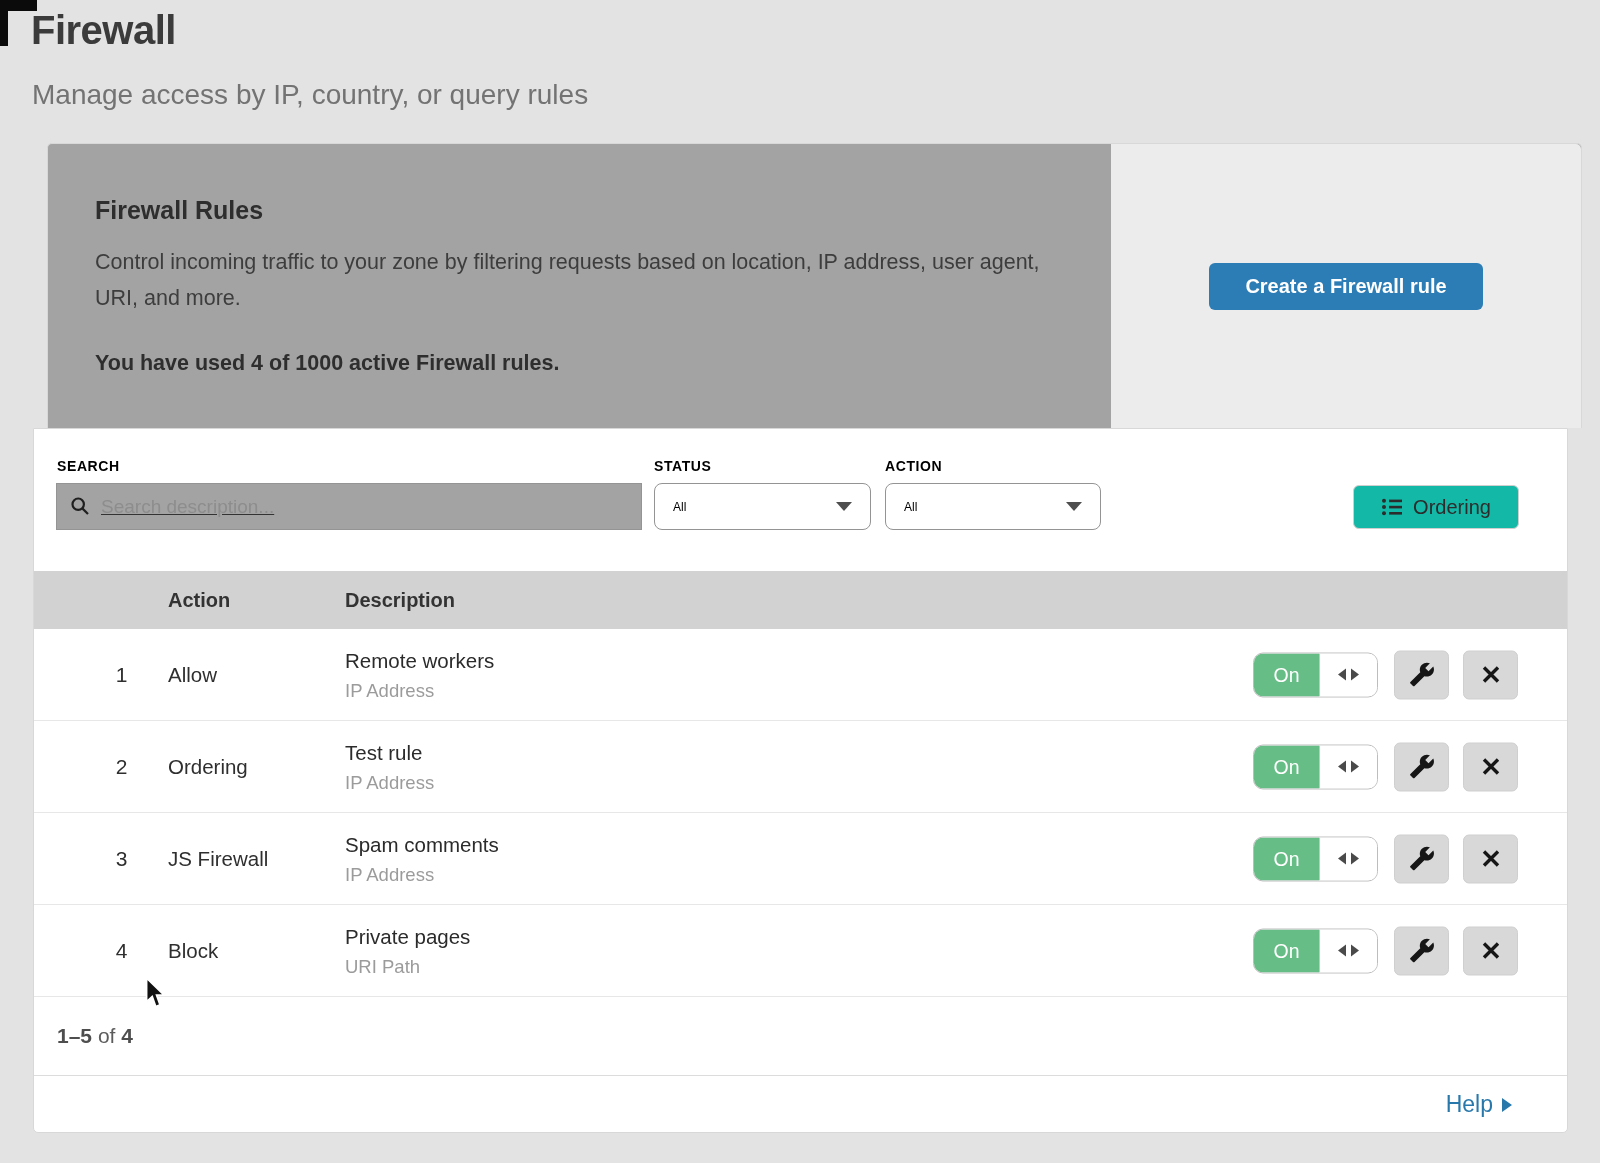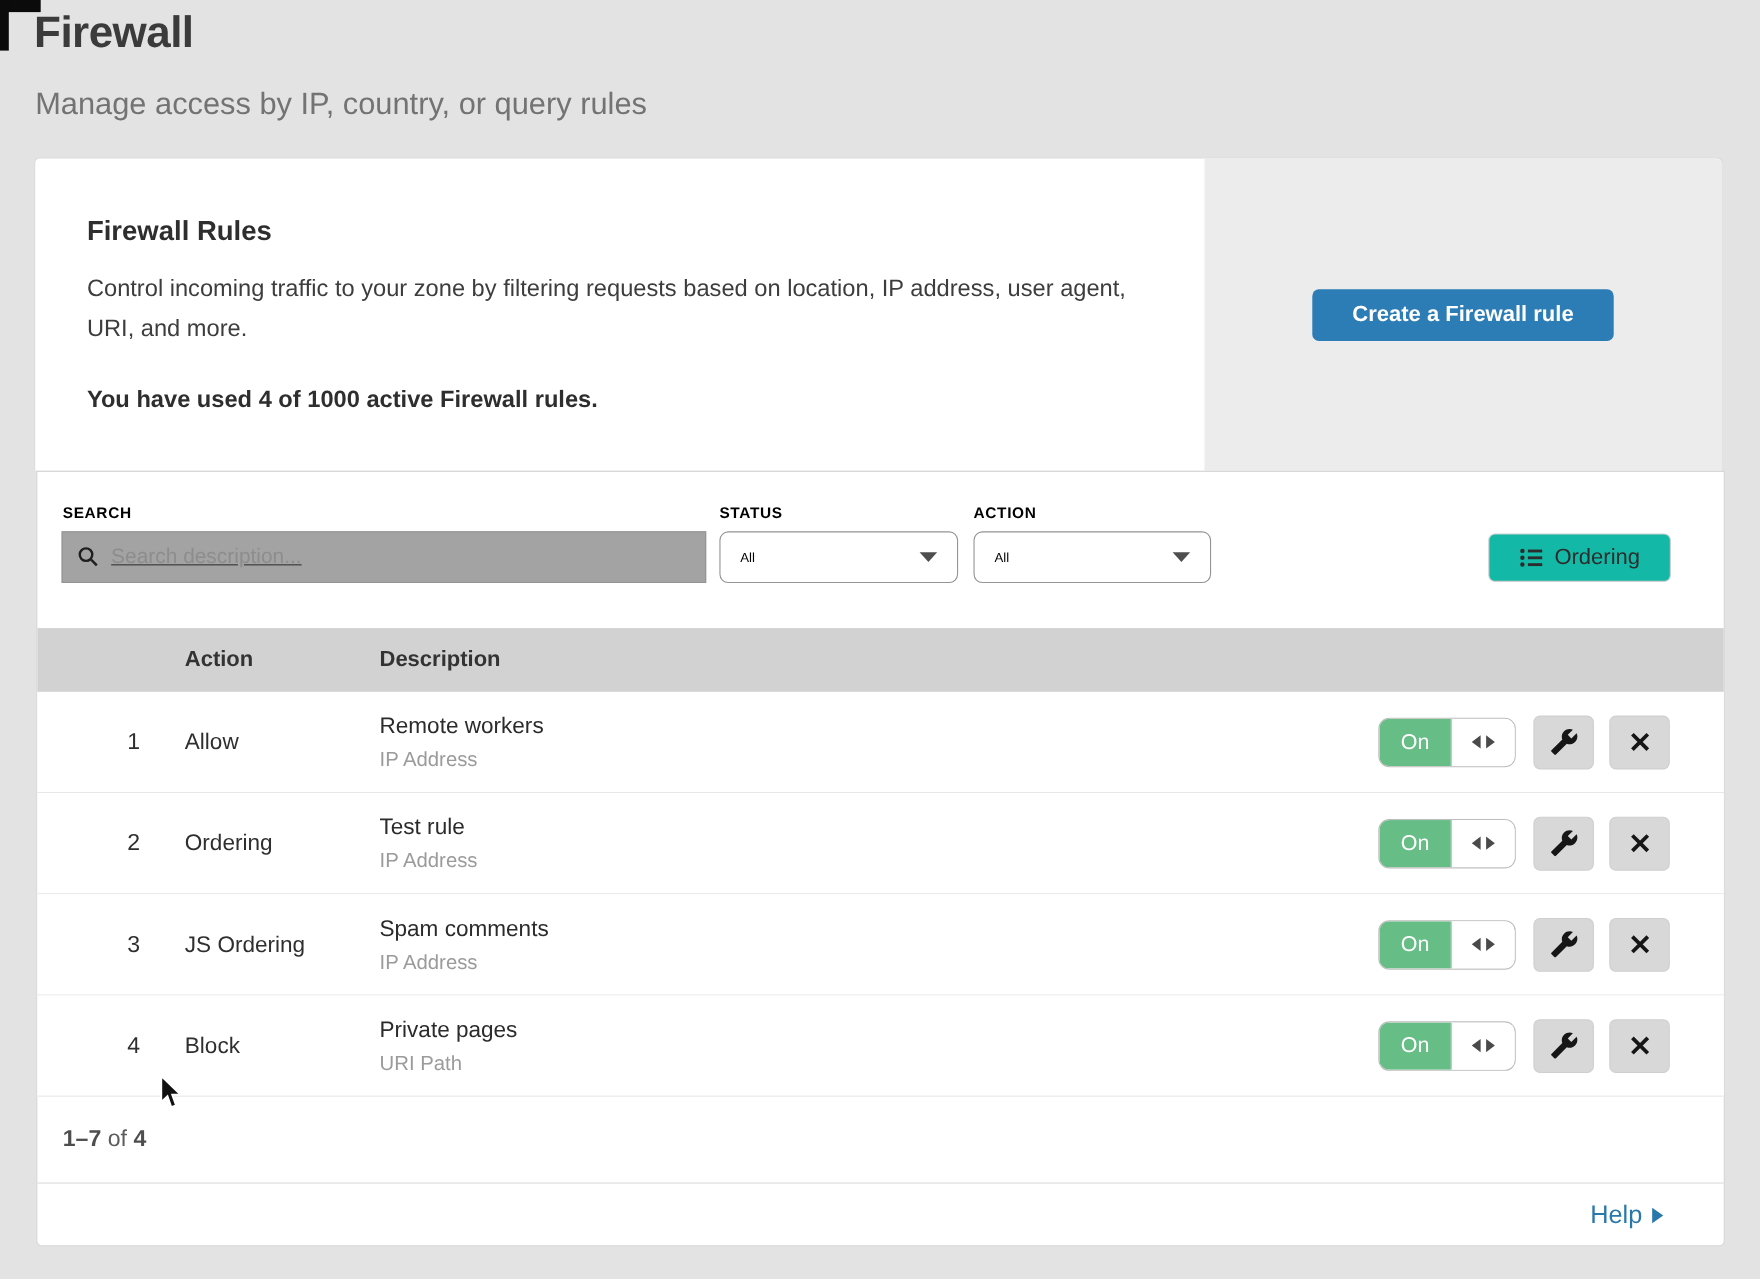--- a/index.html
+++ b/index.html
@@ -18,22 +18,22 @@
   }
   .page-subtitle {
     position:absolute; left:32px; top:79px;
     font-size:28px; font-weight:400; color:#737373;
   }
   
   .artifact-top { position:absolute; left:0; top:0; width:37px; height:11px; background:#0b0b0b; }
   .artifact-left { position:absolute; left:0; top:0; width:8px; height:46px; background:#0b0b0b; }
   
   .overview-card {
-    position:absolute; left:31px; top:143px; width:1535px; height:285px;
-    background:#ffffff; border:1px solid #d8d8d8; border-bottom:none;
+    position:absolute; left:47px; top:143px; width:1535px; height:285px;
+    background:#a3a3a3; border:1px solid #d8d8d8; border-bottom:none;
     border-radius:5px 5px 0 0;
   }
   .overview-right {
     position:absolute; right:0; top:0; width:470px; height:100%;
     background:#ececec; border-radius:0 5px 0 0;
     display:flex; align-items:center; justify-content:center;
   }
   .create-btn {
     background:#2c7cb5; color:#fff; border:none; border-radius:6px;
     font-family:"Liberation Sans",sans-serif;
@@ -257,21 +257,21 @@
           <svg width="22" height="22" viewBox="0 0 22 22">
             <path d="M4 4 L18 18 M18 4 L4 18" stroke="#161616" stroke-width="3.4"></path>
           </svg>
         </span>
       </button>
     </div>
   </div>
 
   <div class="rule-row">
     <div class="cell-num">3</div>
-    <div class="cell-action">JS Ordering</div>
+    <div class="cell-action">JS Firewall</div>
     <div class="cell-desc">
       <div class="desc-title">Spam comments</div>
       <div class="desc-sub">IP Address</div>
     </div>
     <div class="controls">
       <div class="toggle">
         <div class="toggle-on">On</div>
         <div class="toggle-handle">
           <span class="arr-l"></span>
           <span class="arr-r"></span>
@@ -322,21 +322,21 @@
             <path d="M4 4 L18 18 M18 4 L4 18" stroke="#161616" stroke-width="3.4"></path>
           </svg>
         </span>
       </button>
     </div>
   </div>
 </div>
 
   <div class="pagination-bar">
     <div class="pagination-text">
-      <span class="pg-bold">1–7</span>
+      <span class="pg-bold">1–5</span>
       <span class="pg-of"> <span>of</span> </span>
       <span class="pg-bold">4</span>
     </div>
   </div>
 
   <div class="help-bar">
     <span class="help-link">
       <span>Help</span>
       <span class="help-arrow"></span>
     </span>

